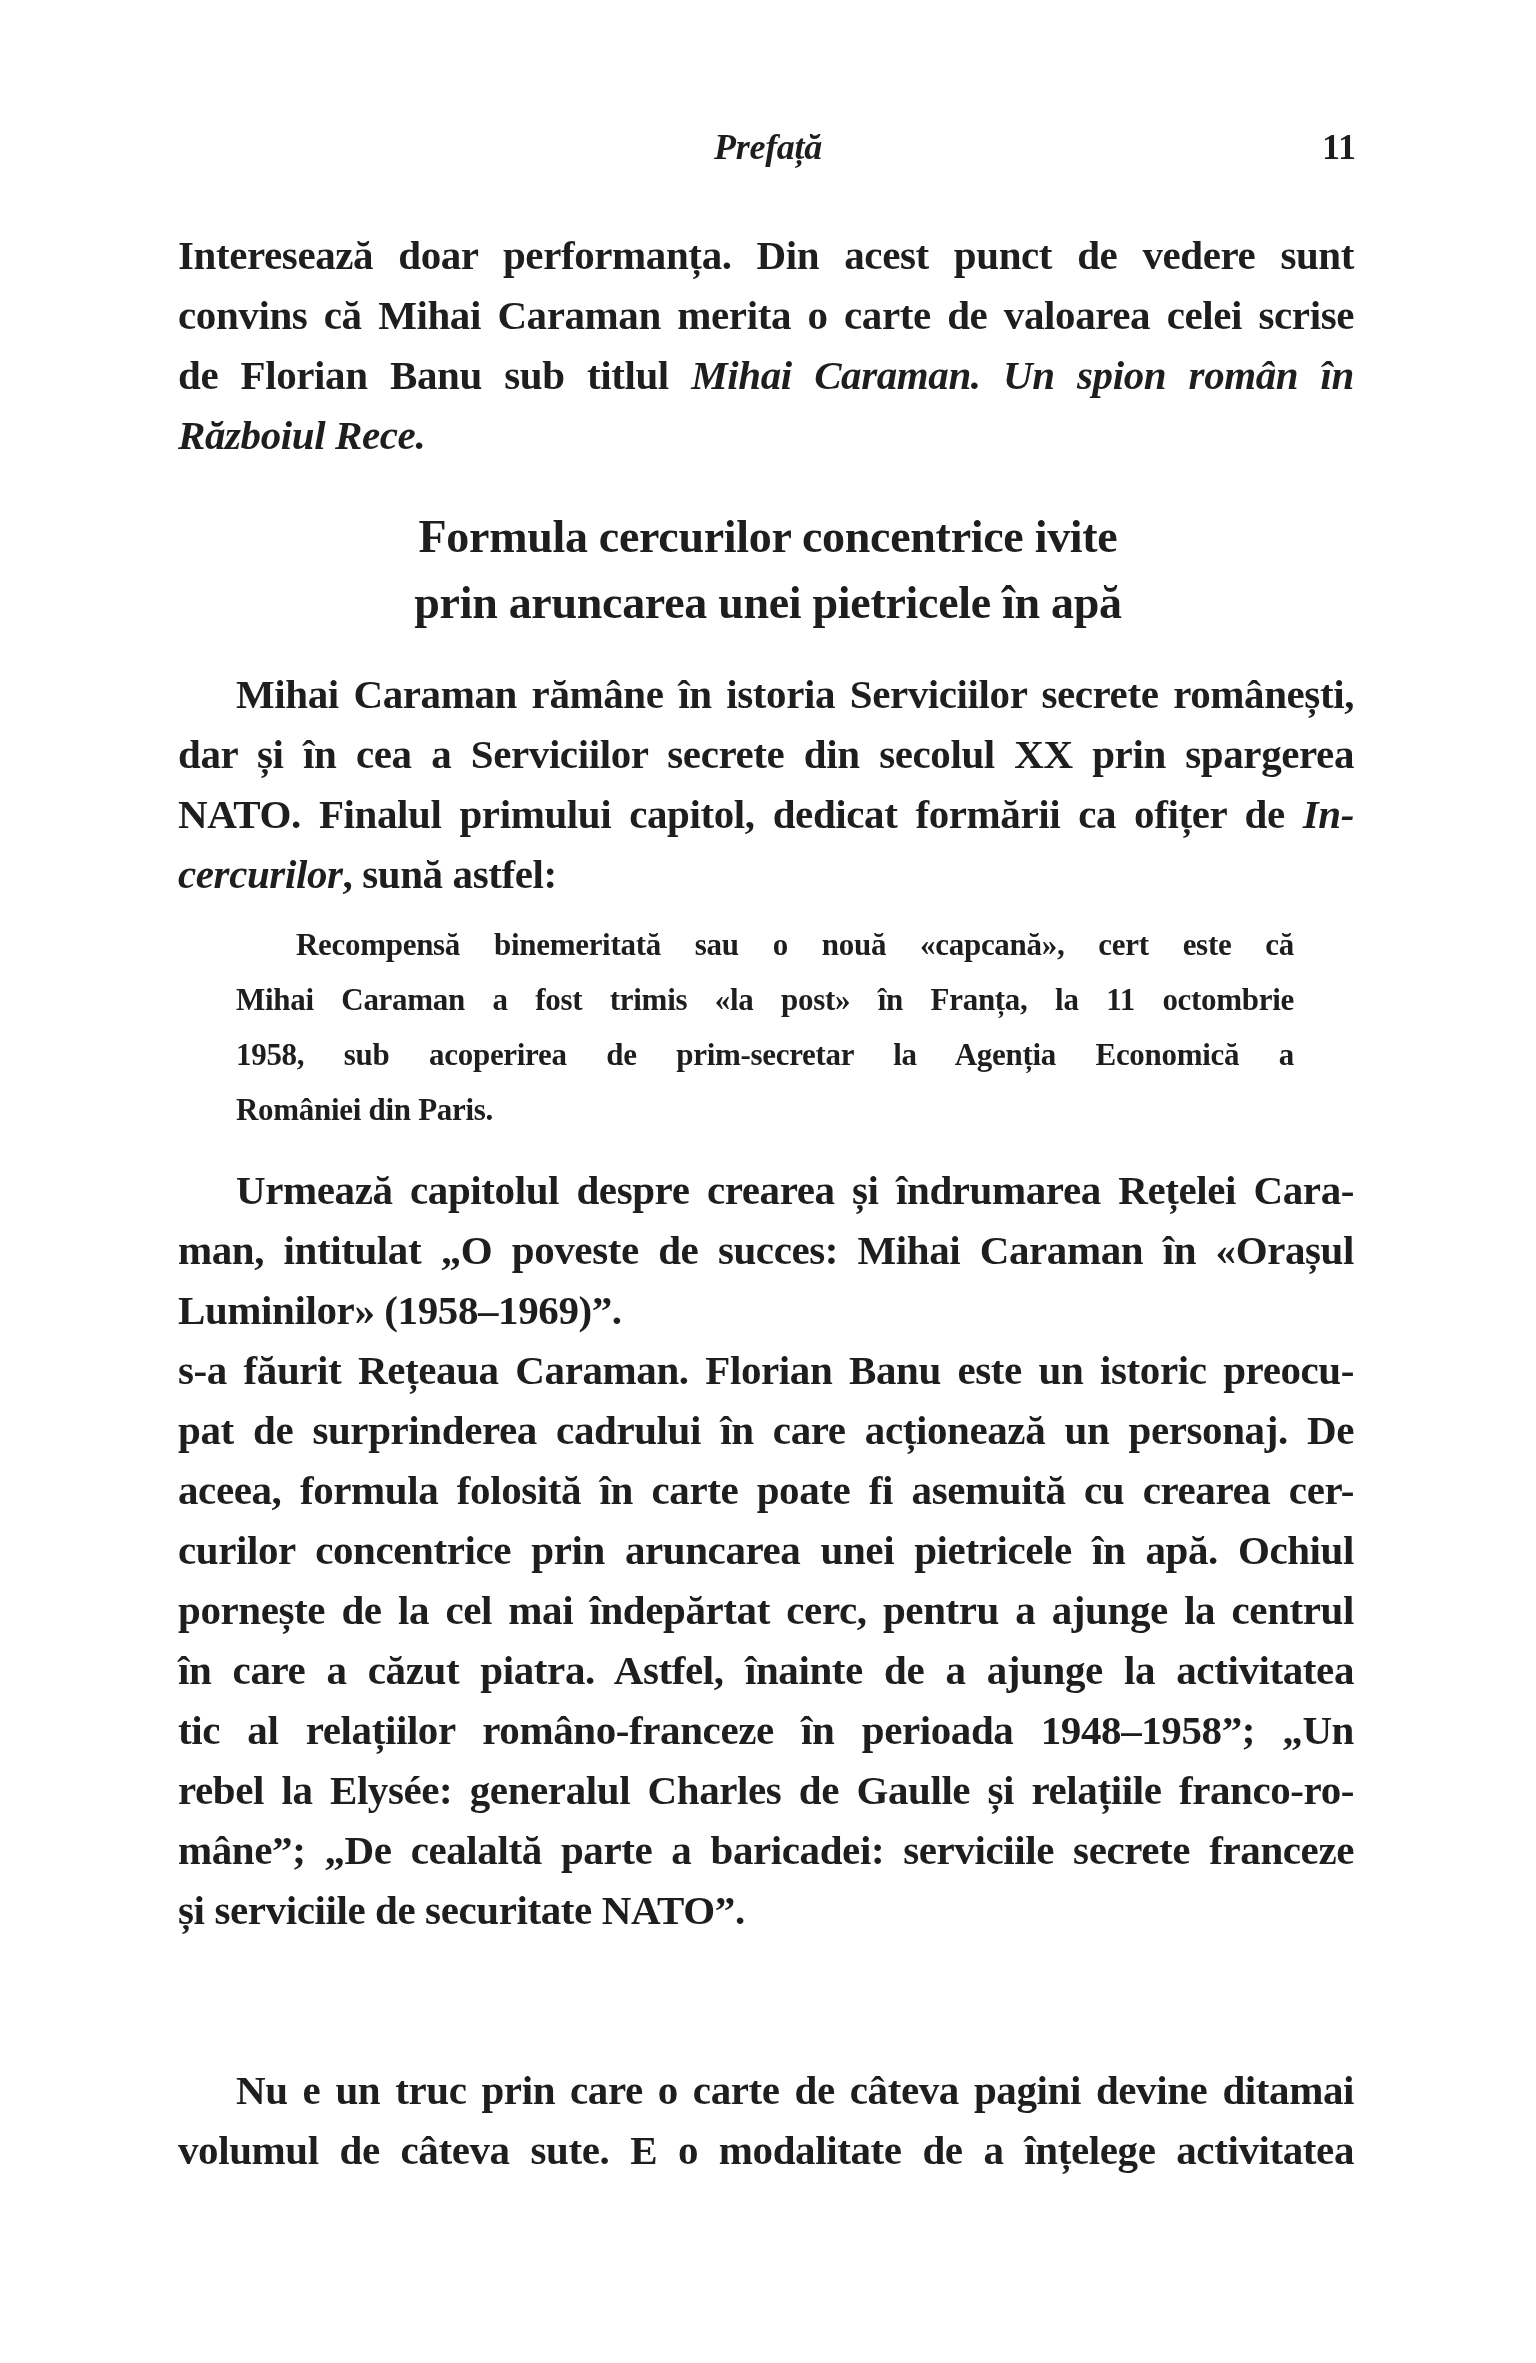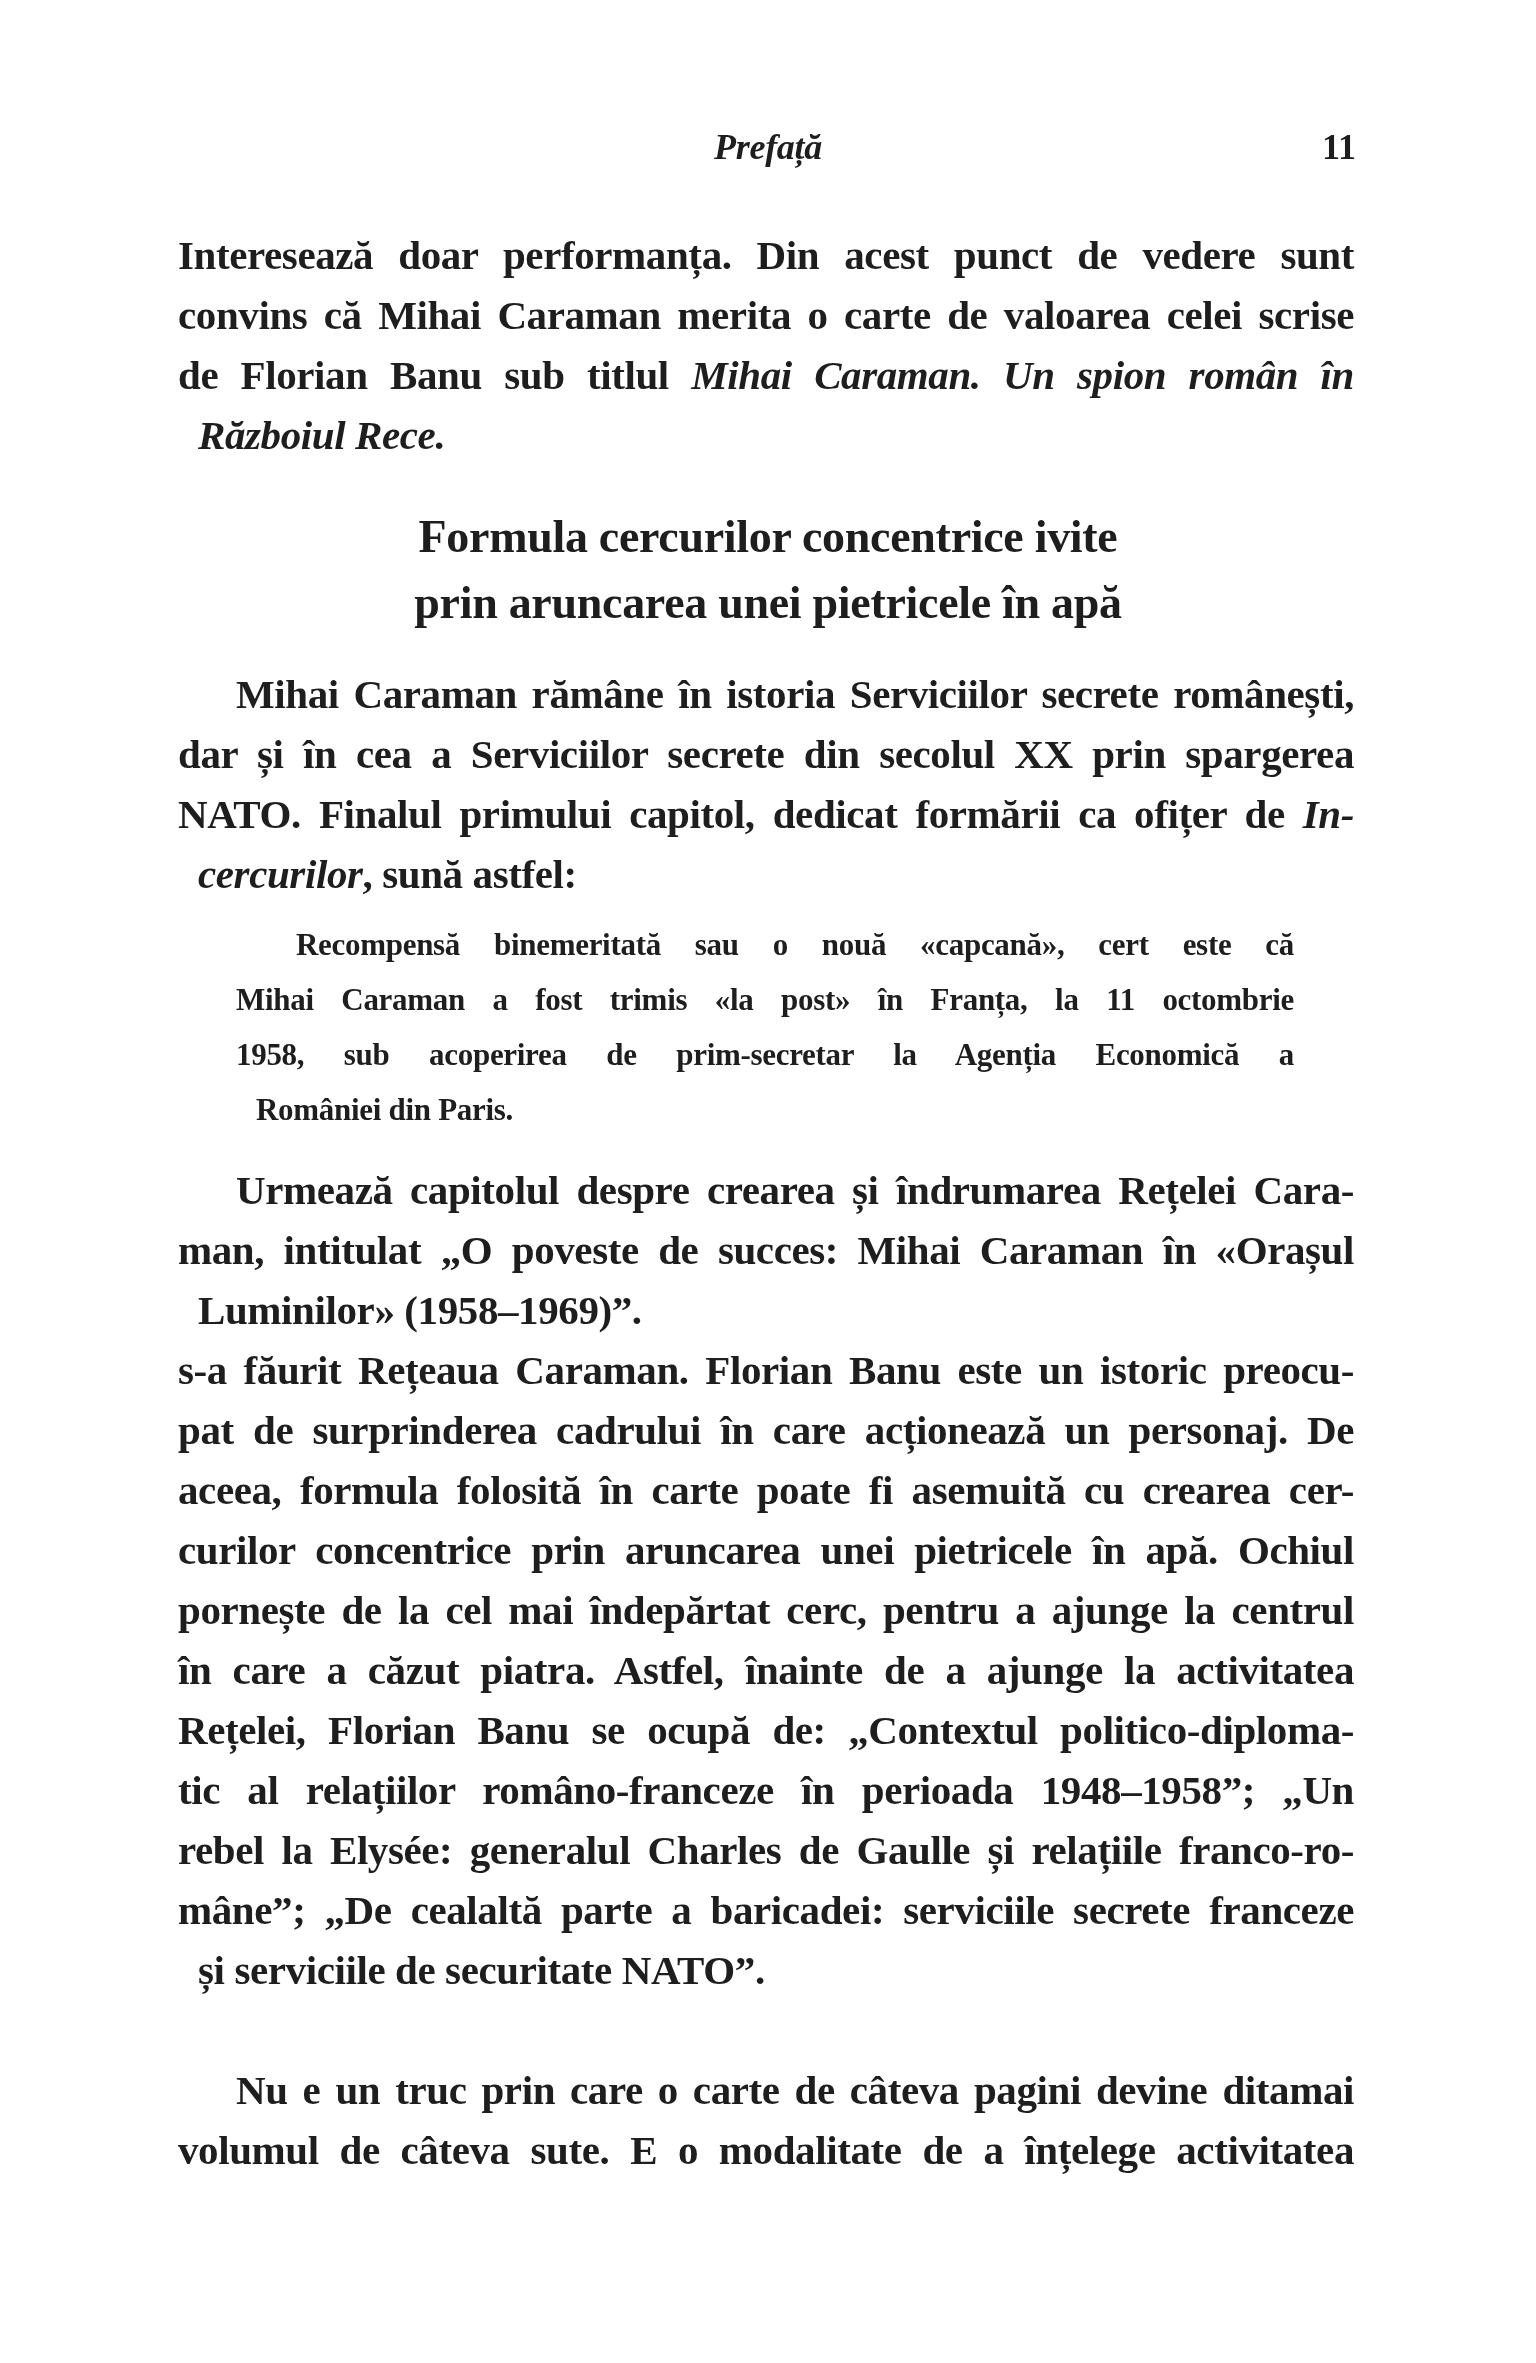--- a/index.html
+++ b/index.html
@@ -55,21 +55,20 @@
       height: 60px;
       font-size: 41px;
       line-height: 60px;
       white-space: nowrap;
       text-align: justify;
       text-align-last: justify;
       letter-spacing: -0.4px;
     }
     .line.last {
       text-align-last: left;
-      margin-left: 20px;
     }
     .line.indent {
       padding-left: 58px;
     }
     .it { font-style: italic; }
     .heading {
       position: absolute;
       left: 0;
       width: 1536px;
       text-align: center;
@@ -137,21 +136,20 @@
     <span class="line last">Luminilor» (1958–1969)”.</span>
   </div>
 
   <div class="column" style="top:1340px;">
     <span class="line">s-a făurit Rețeaua Caraman. Florian Banu este un istoric preocu-</span>
     <span class="line">pat de surprinderea cadrului în care acționează un personaj. De</span>
     <span class="line">aceea, formula folosită în carte poate fi asemuită cu crearea cer-</span>
     <span class="line">curilor concentrice prin aruncarea unei pietricele în apă. Ochiul</span>
     <span class="line">pornește de la cel mai îndepărtat cerc, pentru a ajunge la centrul</span>
     <span class="line">în care a căzut piatra. Astfel, înainte de a ajunge la activitatea</span>
-    <span class="line">Rețelei, Florian Banu se ocupă de: „Contextul politico-diploma-</span>
     <span class="line">tic al relațiilor româno-franceze în perioada 1948–1958”; „Un</span>
     <span class="line">rebel la Elysée: generalul Charles de Gaulle și relațiile franco-ro-</span>
     <span class="line">mâne”; „De cealaltă parte a baricadei: serviciile secrete franceze</span>
     <span class="line last">și serviciile de securitate NATO”.</span>
   </div>
 
   <div class="column" style="top:2060px;">
     <span class="line indent">Nu e un truc prin care o carte de câteva pagini devine ditamai</span>
     <span class="line">volumul de câteva sute. E o modalitate de a înțelege activitatea</span>
   </div>

